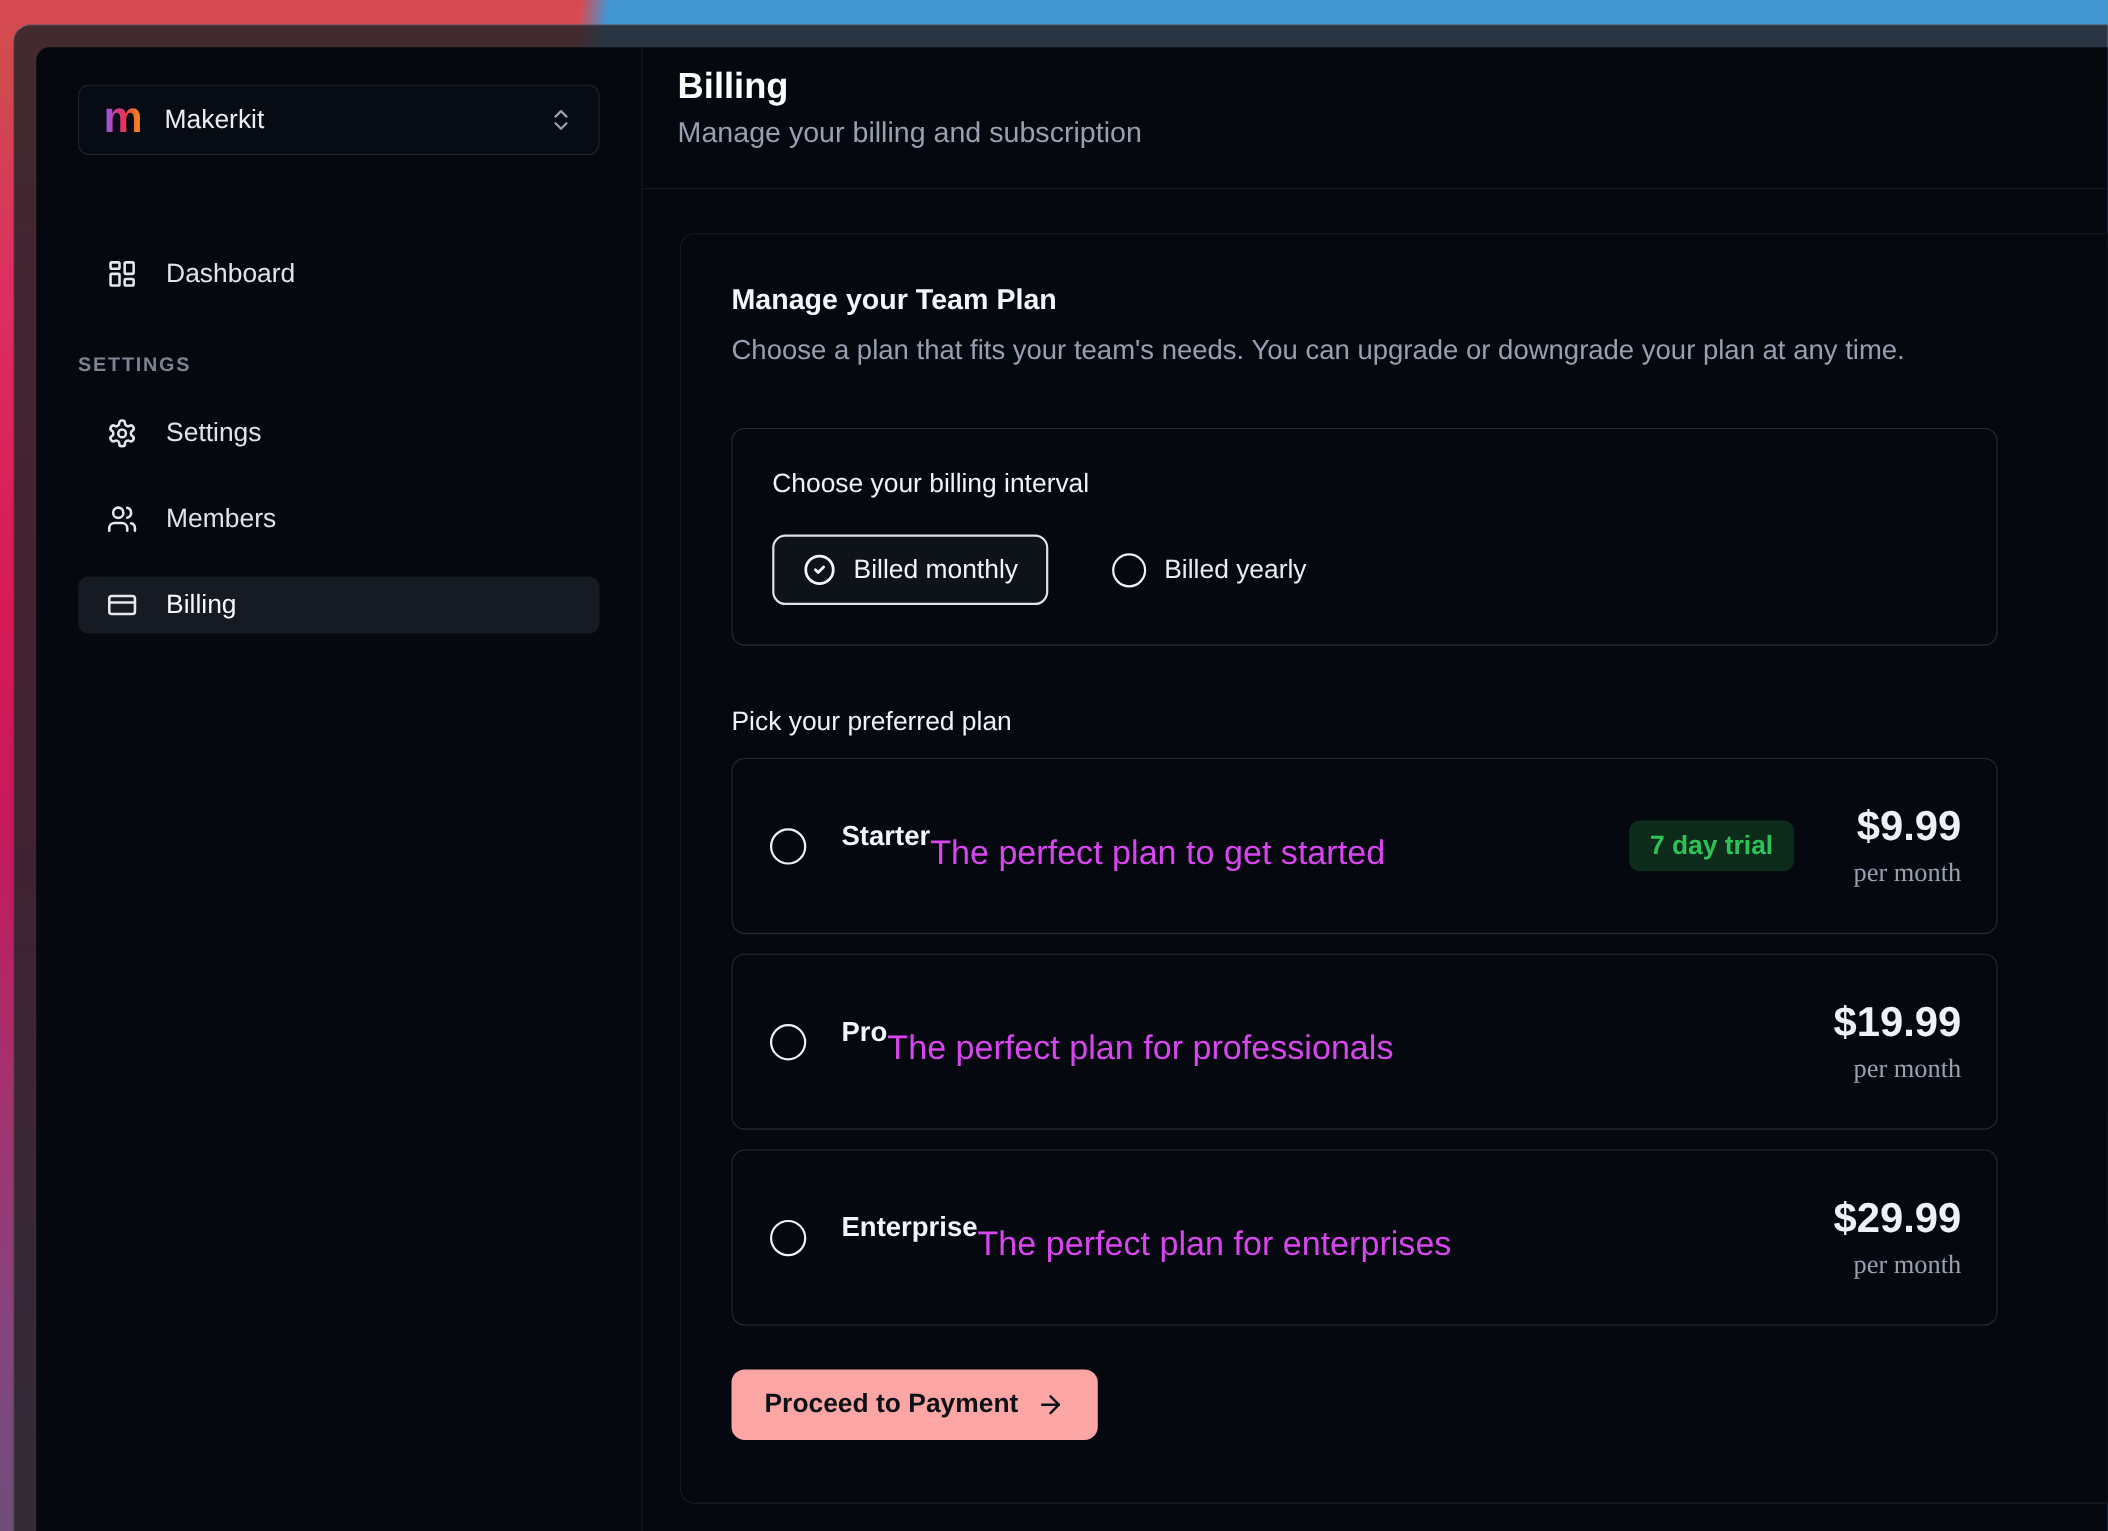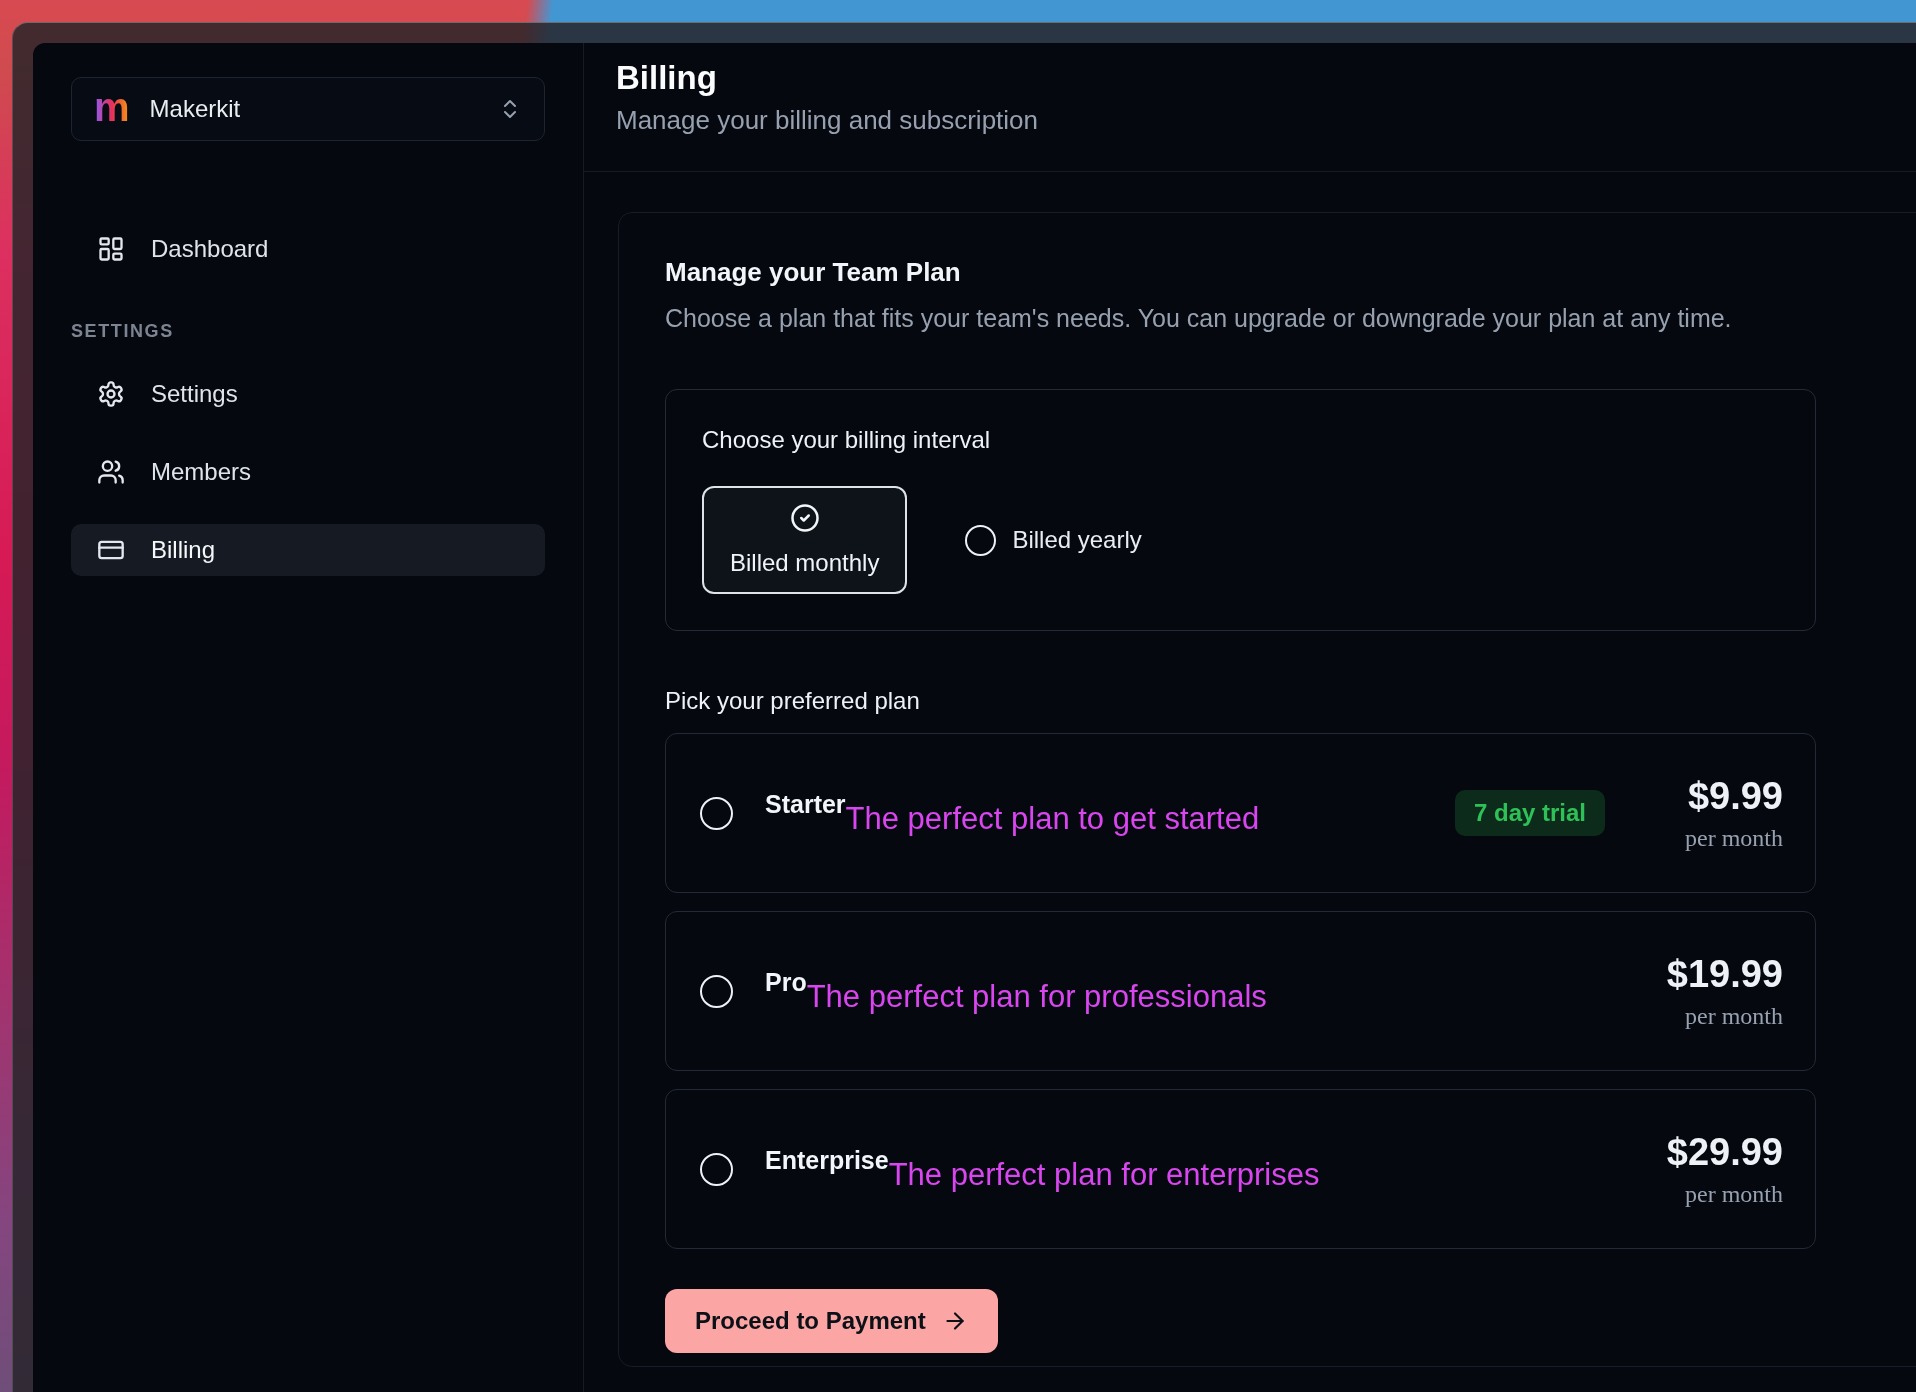--- a/index.html
+++ b/index.html
@@ -88,21 +88,21 @@
     margin-top:56px; width:1151px;
     border:1px solid #242b36; border-radius:12px;
     padding: 36px;
   }
   .interval-label { font-size:24px; font-weight:500; color:#eef2f7; }
   .interval-options { margin-top:32px; display:flex; align-items:center; gap:58px; }
   .option-monthly {
     display:flex; align-items:center; gap:16px;
     border:2px solid #dfe3e9; border-radius:12px;
     background:#0e131a; padding: 15px 26px;
-    font-size:24px; color:#f0f3f8; cursor:pointer;flex-direction:column;
+    font-size:24px; color:#f0f3f8; cursor:pointer;
   }
   .option-yearly {
     display:flex; align-items:center; gap:16px;
     font-size:24px; color:#e9edf3; cursor:pointer;
   }
   .check-icon { display:flex; color:#f2f5f9; }
   .radio-circle {
     width:31px; height:31px; border-radius:50%;
     border:2.5px solid #eef1f6; display:inline-block; flex:0 0 auto;
   }
@@ -114,21 +114,21 @@
     border:1px solid #232a35; border-radius:12px;
     display:flex; align-items:center;
     padding: 0 32px 0 34px; cursor:pointer;
   }
   .plan-radio { margin-right:32px; }
   .plan-info { display:flex; flex-direction:row; }
   .plan-name { font-size:25px; font-weight:600; color:#f2f5f9; }
   .plan-desc { margin-top:11px; font-size:31px; color:#d946ef; }
   .plan-spacer { flex:1; }
   .trial-badge {
-    margin-right:80px; padding:9px 19px; border-radius:10px;
+    margin-right:54px; padding:9px 19px; border-radius:10px;
     background:#0c2b1a; color:#2ec158; font-size:24px; font-weight:600;
   }
   .plan-pricing { text-align:right; }
   .plan-price { font-size:38px; font-weight:700; color:#eef2f7; }
   .plan-period { margin-top:7px; font-size:24px; color:#98a1b0;font-family:Liberation Serif, serif; }
 
   .proceed-btn {
     margin-top:40px; height:64px; padding:0 30px;
     display:inline-flex; align-items:center; gap:16px;
     background:#fca5a5; color:#0c1117;

